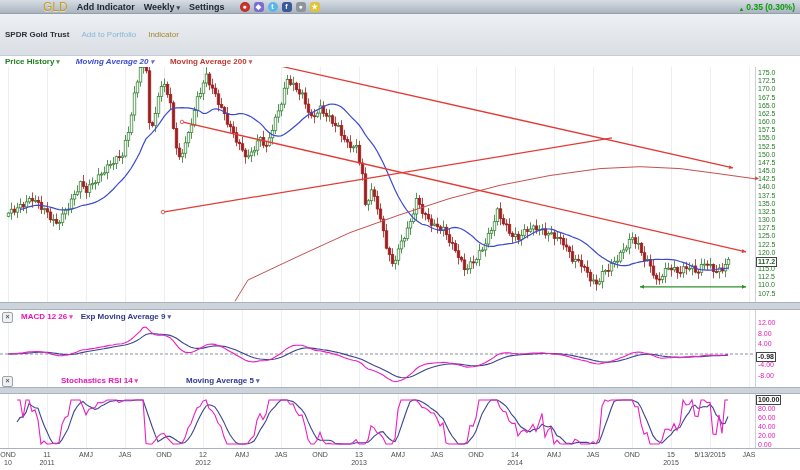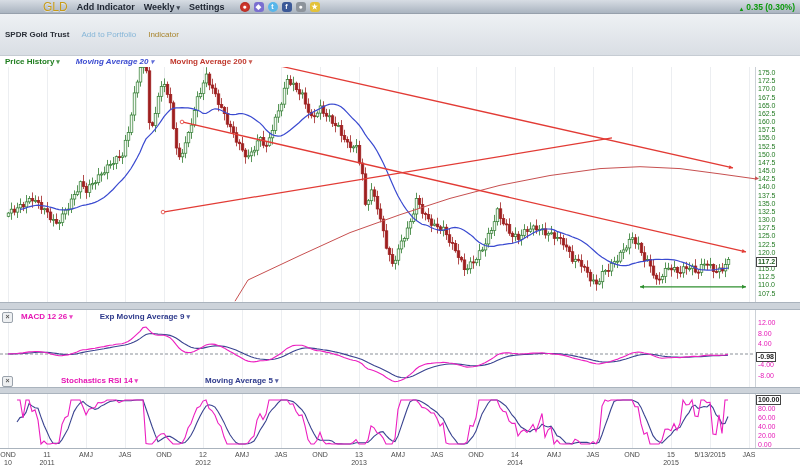--- a/index.html
+++ b/index.html
@@ -33,21 +33,21 @@
   .lg-ma200{color:#c0392e;font-weight:bold;}
   #chart{position:absolute;left:0;top:0;z-index:1;}
   svg text{font-family:"Liberation Sans",sans-serif;}
   .vbox{position:absolute;z-index:6;left:756px;background:#fff;border:1px solid #444;
     font-size:7px;font-weight:bold;color:#222;padding:0 1px;line-height:8px;}
   .phead{position:absolute;z-index:6;left:2px;display:flex;align-items:flex-start;gap:8px;
     font-size:8px;font-weight:bold;}
   .closebox{width:9px;height:9px;border:1px solid #9aa2ab;background:#eef0f2;color:#555;
     font-size:7px;line-height:8px;text-align:center;border-radius:2px;font-weight:bold;}
   .lbl-magenta{color:#e616b4;}
-  .lbl-navy{color:#2e3a8c;margin-left:19px;}
+  .lbl-navy{color:#2e3a8c;}
 </style>
 </head>
 <body>
 
 <svg id="chart" width="800" height="470">
     <g>
       <line x1="8.5" y1="33" x2="8.5" y2="302" stroke="#eceef1" stroke-width="1"></line>
       <line x1="8.5" y1="310" x2="8.5" y2="387" stroke="#eceef1" stroke-width="1"></line>
       <line x1="8.5" y1="394" x2="8.5" y2="448" stroke="#eceef1" stroke-width="1"></line>
       <line x1="47.5" y1="33" x2="47.5" y2="302" stroke="#eceef1" stroke-width="1"></line>

